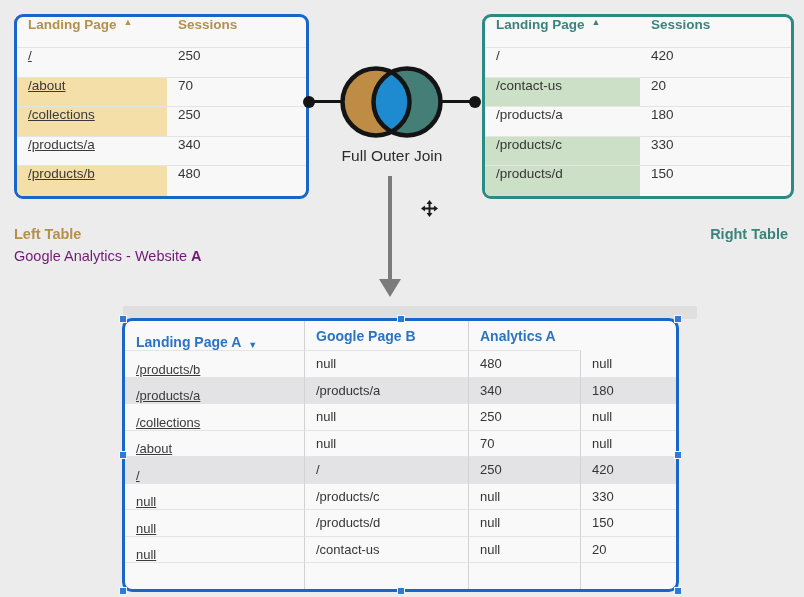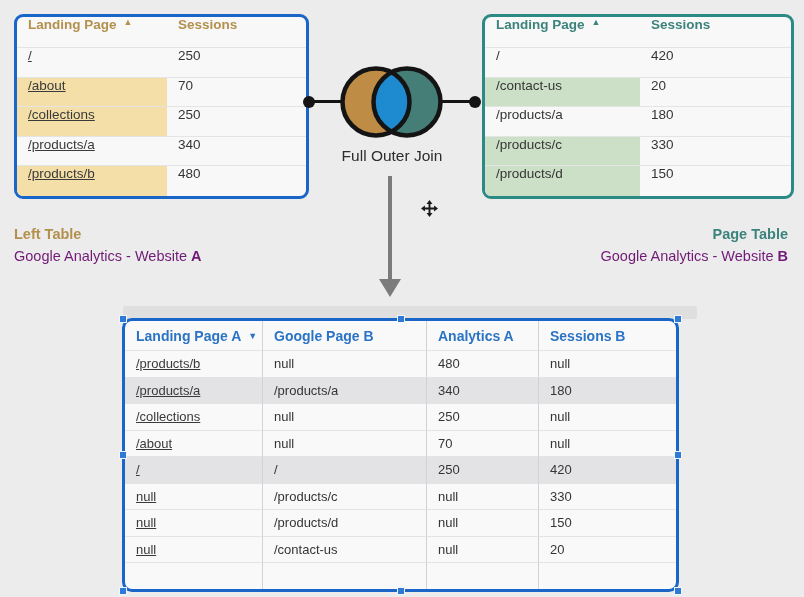--- a/index.html
+++ b/index.html
@@ -55,21 +55,21 @@
   .result{position:absolute;left:122px;top:318px;width:551px;height:268px;background:#F9F9FA;
           border:3px solid #1A66C8;border-radius:10px;display:flex;flex-direction:column;overflow:visible;}
   .result-inner{flex:1;display:flex;flex-direction:column;overflow:hidden;border-radius:7px;}
   .rrow{display:flex;flex:0 0 26.5px;}
   .rrow.rhead{flex:0 0 30px;}
   .rrow.rfill{flex:1;}
   .rcell{box-sizing:border-box;display:flex;align-items:center;padding-left:11px;font-size:13px;
          border-bottom:1px solid #E4E4E5;border-right:1px solid #D2D2D5;}
   .rcell:last-child{border-right:none;}
   .rrow.rfill .rcell{border-bottom:none;}
-  .rc1{width:138px;} .rc2{width:164px;} .rc3{width:112px;} .rc4{flex:1;}
+  .rc1{width:180px;align-items:flex-end;} .rc2{width:164px;} .rc3{width:112px;} .rc4{flex:1;}
   .rrow.rhead .rcell{font-weight:bold;font-size:14px;color:#2B74C4;border-bottom:1px solid #E4E4E5;}
   .matched .rcell{background:#E3E3E5;}
 
   
   .handle{position:absolute;width:8px;height:8px;background:#2D7BD6;border:1px solid #F2F6FB;box-sizing:border-box;}
   .h-nw{left:-6px;top:-6px;} .h-n{left:calc(50% - 4px);top:-6px;} .h-ne{right:-6px;top:-6px;}
   .h-w{left:-6px;top:calc(50% - 4px);} .h-e{right:-6px;top:calc(50% - 4px);}
   .h-sw{left:-6px;bottom:-6px;} .h-s{left:calc(50% - 4px);bottom:-6px;} .h-se{right:-6px;bottom:-6px;}
 </style>
 </head>
@@ -168,22 +168,21 @@
     <circle cx="39" cy="39" r="33.5" fill="none" stroke="#141414" stroke-width="4.5"></circle>
     <circle cx="70" cy="39" r="33.5" fill="none" stroke="#141414" stroke-width="4.5"></circle>
   </svg>
   <div class="join-label">Full Outer Join</div>
 
   <div class="caption cap-left">
     <div class="cap-title">Left Table</div>
     <div class="src"><span>Google Analytics - Website </span><span class="site">A</span></div>
   </div>
   <div class="caption cap-right">
-    <div class="cap-title">Page Table</div>
-    <div class="src"><span>Google Analytics - Website </span><span class="site">B</span></div>
+    <div class="cap-title">Right Table</div>
   </div>
 
   <div class="arrow-shaft"></div>
   <div class="arrow-head"></div>
   <svg class="move-icon" viewBox="0 0 16 16">
     <path fill="#1A1A1A" d="M8 0 L10.8 3.7 H8.9 V7.1 H12.3 V5.2 L16 8 L12.3 10.8 V8.9 H8.9 V12.3 H10.8 L8 16 L5.2 12.3 H7.1 V8.9 H3.7 V10.8 L0 8 L3.7 5.2 V7.1 H7.1 V3.7 H5.2 Z"></path>
   </svg>
 
   <div class="strip"></div>
 
@@ -202,23 +201,20 @@
         <div class="rcell rc1">
           <span>Landing Page A</span>
           <span class="sort-arrow">▼</span>
         </div>
         <div class="rcell rc2">
             <span>Google Page B</span>
           </div>
         <div class="rcell rc3">
             <span>Analytics A</span>
           </div>
-        <div class="rcell rc4">
-            <span>Sessions B</span>
-          </div>
       </div>
 
       <div class="rrow">
         <div class="rcell rc1">
             <span class="linky">/products/b</span>
           </div>
         <div class="rcell rc2">null</div>
         <div class="rcell rc3">480</div>
         <div class="rcell rc4">null</div>
       </div>

